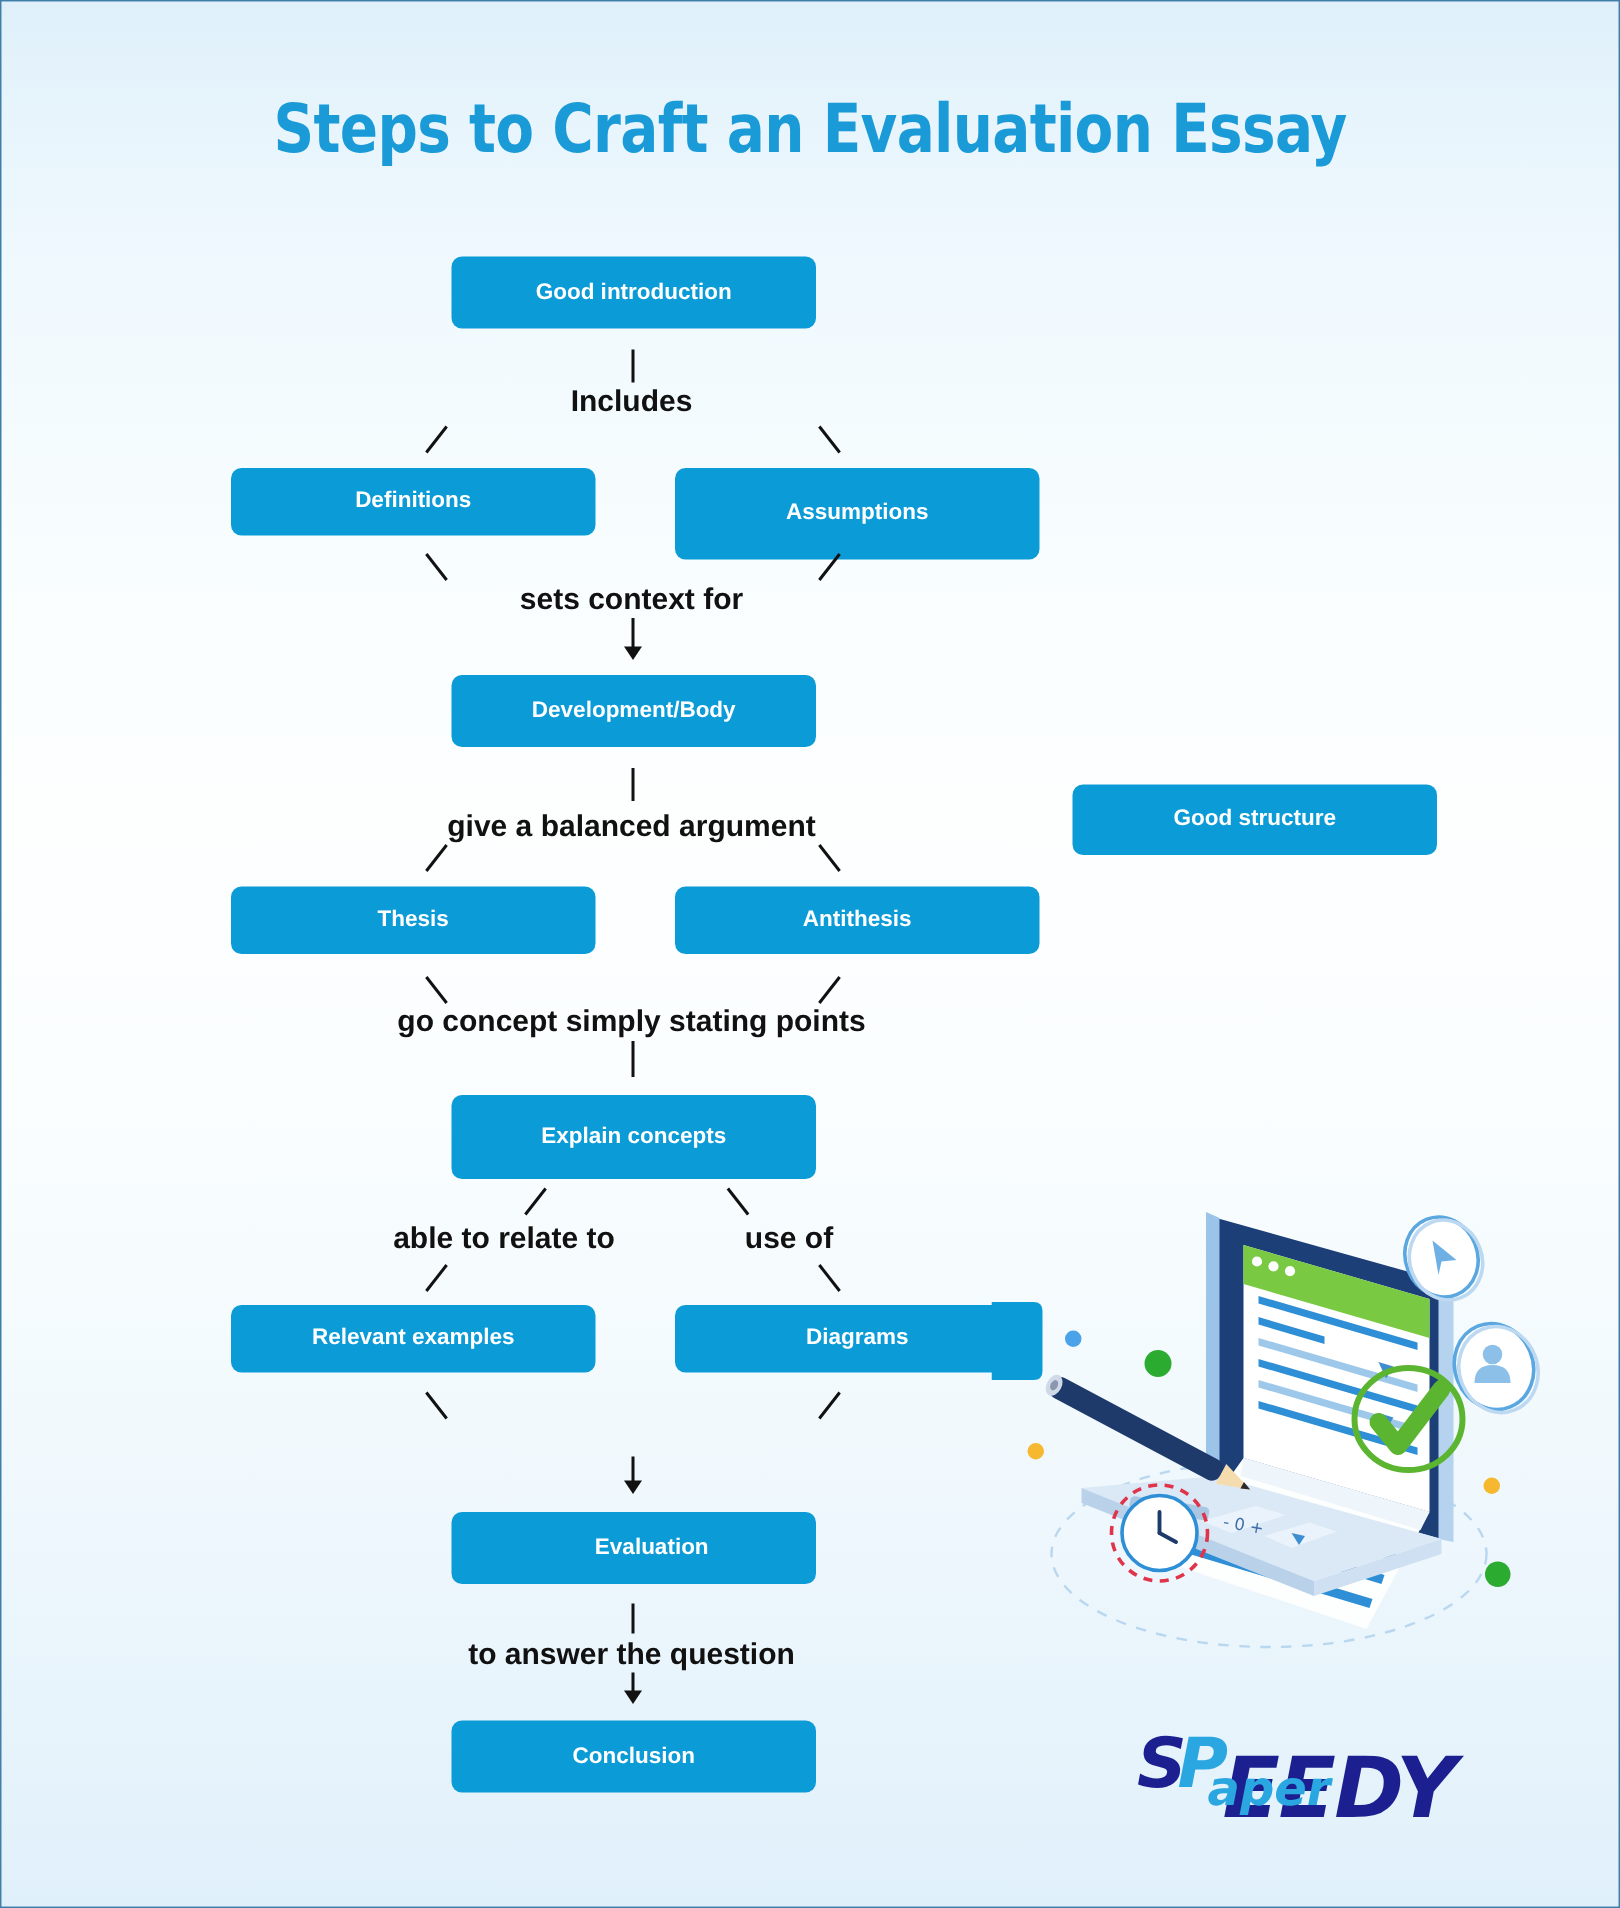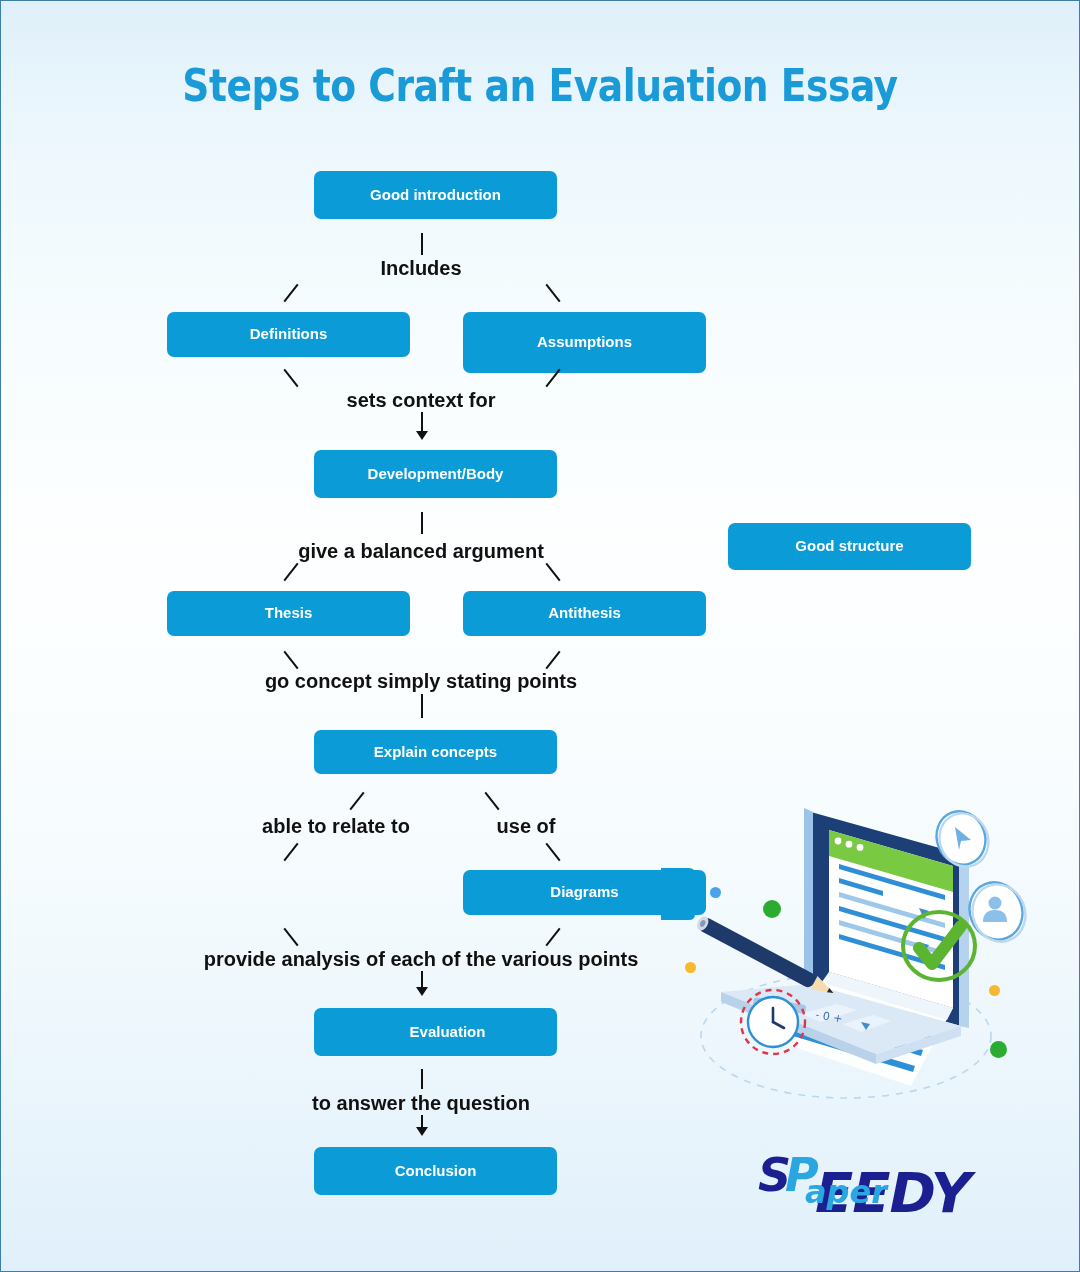--- a/index.html
+++ b/index.html
@@ -46,21 +46,20 @@
     color:#ffffff;
     font-size:15px;
     font-weight:bold;
     display:flex;
     align-items:center;
     justify-content:center;
     text-align:center;
     line-height:1.25;
     box-sizing:border-box;
     padding:4px 8px;
-    margin-left:13px;
   }
 
   
   .cap{
     position:absolute;
     font-size:20px;
     font-weight:bold;
     color:#111111;
     white-space:nowrap;
     text-align:center;
@@ -170,41 +169,43 @@
     <span>Antithesis</span>
   </div>
 
   <div class="dash" style="left:289px;top:648px;height:22px;transform:rotate(-38deg);"></div>
   <div class="dash" style="left:551px;top:648px;height:22px;transform:rotate(38deg);"></div>
 
   <div class="cap" style="left:248px;top:669px;width:344px;">go concept simply stating points</div>
 
   <div class="vline" style="left:420px;top:693px;height:24px;"></div>
 
-  <div class="box" style="left:300px;top:729px;width:243px;height:44px;">
+  <div class="box" style="left:300px;top:729px;width:243px;height:56px;">
     <span>Explain concepts</span>
   </div>
 
   <div class="dash" style="left:355px;top:789px;height:22px;transform:rotate(38deg);"></div>
   <div class="dash" style="left:490px;top:789px;height:22px;transform:rotate(-38deg);"></div>
 
   <div class="cap" style="left:240px;top:814px;width:190px;">able to relate to</div>
   <div class="cap" style="left:470px;top:814px;width:110px;">use of</div>
 
   <div class="dash" style="left:289px;top:840px;height:22px;transform:rotate(38deg);"></div>
   <div class="dash" style="left:551px;top:840px;height:22px;transform:rotate(-38deg);"></div>
 
+  <div class="box" style="left:153px;top:869px;width:243px;height:45px;">
+    <span>Relevant examples</span>
+  </div>
   <div class="box" style="left:449px;top:869px;width:243px;height:45px;">
     <span>Diagrams</span>
   </div>
 
   <div class="dash" style="left:289px;top:925px;height:22px;transform:rotate(-38deg);"></div>
   <div class="dash" style="left:551px;top:925px;height:22px;transform:rotate(38deg);"></div>
 
-  <div class="cap" style="left:200px;top:947px;width:440px;">provide analysis of each of the various points</div>
 
   <div class="vline" style="left:420px;top:970px;height:18px;"></div>
   <div class="arrow-head" style="left:415px;top:986px;"></div>
 
   <div class="box" style="left:300px;top:1007px;width:243px;height:48px;padding-left:32px;">
     <span>Evaluation</span>
   </div>
 
   <div class="vline" style="left:420px;top:1068px;height:20px;"></div>
   <div class="cap" style="left:285px;top:1091px;width:270px;">to answer the question</div>

